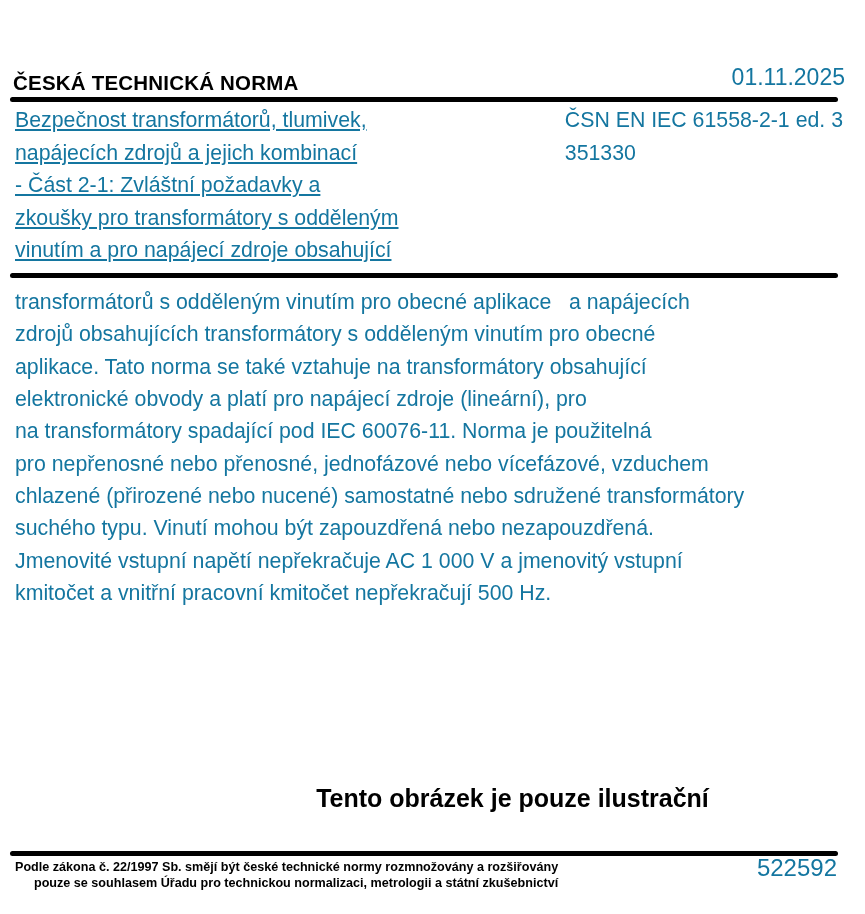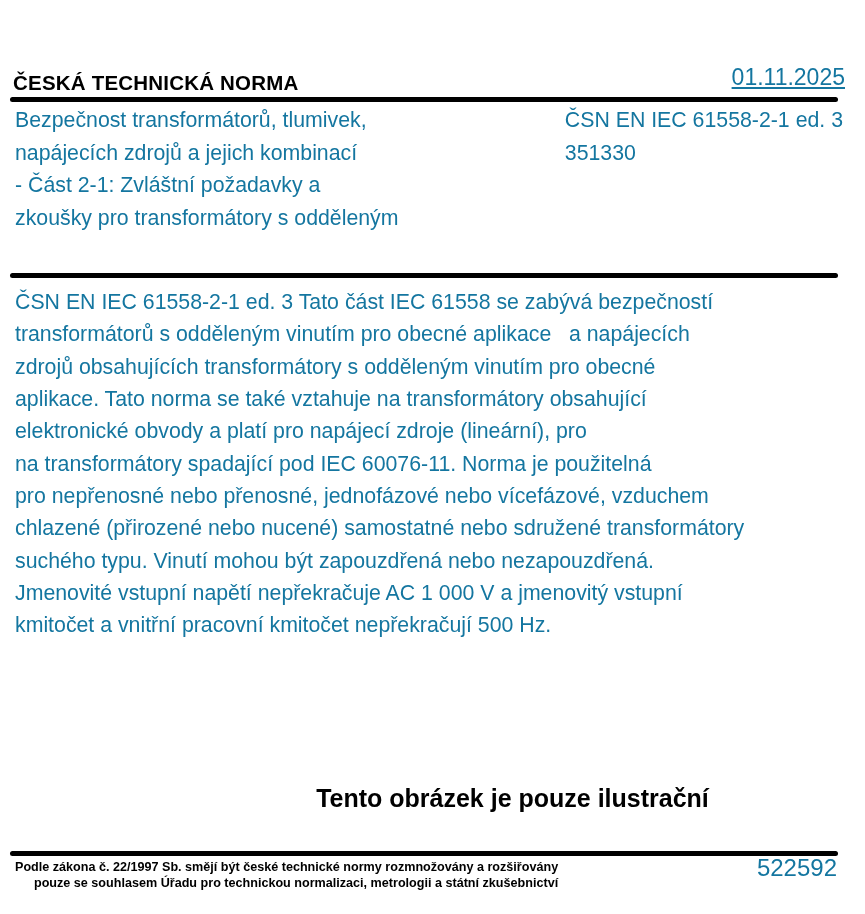--- a/index.html
+++ b/index.html
@@ -36,32 +36,31 @@
     white-space: pre;
   }
   .header-date {
     position: absolute;
     right: 20px;
     top: 64px;
     font-size: 23px;
     color: #1476A0;
     line-height: 26px;
     white-space: pre;
-    text-decoration: underline;
   }
 
   .title-left {
     position: absolute;
     left: 15px;
     top: 104px;
     color: #1476A0;
     font-size: 21.3px;
     line-height: 32.5px;
   }
-  .title-left .line { white-space: pre; }
+  .title-left .line { white-space: pre; text-decoration: underline; }
 
   .title-right {
     position: absolute;
     right: 22px;
     top: 104px;
     color: #1476A0;
     font-size: 21.3px;
     line-height: 32.5px;
     text-align: left;
   }
@@ -121,31 +120,31 @@
 
   <div class="header-date">01.11.2025</div>
 
   <div class="rule rule-header"></div>
 
   <div class="title-left">
     <div class="line">Bezpečnost transformátorů, tlumivek,</div>
     <div class="line">napájecích zdrojů a jejich kombinací</div>
     <div class="line">- Část 2-1: Zvláštní požadavky a</div>
     <div class="line">zkoušky pro transformátory s odděleným</div>
+    <div class="line">vinutím a pro napájecí zdroje obsahující</div>
   </div>
 
   <div class="title-right">
     <div class="line">ČSN EN IEC 61558-2-1 ed. 3</div>
     <div class="line">351330</div>
   </div>
 
   <div class="rule rule-mid"></div>
 
   <div class="abstract">
-    <div class="line">ČSN EN IEC 61558-2-1 ed. 3 Tato část IEC 61558 se zabývá bezpečností</div>
     <div class="line">transformátorů s odděleným vinutím pro obecné aplikace   a napájecích</div>
     <div class="line">zdrojů obsahujících transformátory s odděleným vinutím pro obecné</div>
     <div class="line">aplikace. Tato norma se také vztahuje na transformátory obsahující</div>
     <div class="line">elektronické obvody a platí pro napájecí zdroje (lineární), pro</div>
     <div class="line">na transformátory spadající pod IEC 60076-11. Norma je použitelná</div>
     <div class="line">pro nepřenosné nebo přenosné, jednofázové nebo vícefázové, vzduchem</div>
     <div class="line">chlazené (přirozené nebo nucené) samostatné nebo sdružené transformátory</div>
     <div class="line">suchého typu. Vinutí mohou být zapouzdřená nebo nezapouzdřená.</div>
     <div class="line">Jmenovité vstupní napětí nepřekračuje AC 1 000 V a jmenovitý vstupní</div>
     <div class="line">kmitočet a vnitřní pracovní kmitočet nepřekračují 500 Hz.</div>

